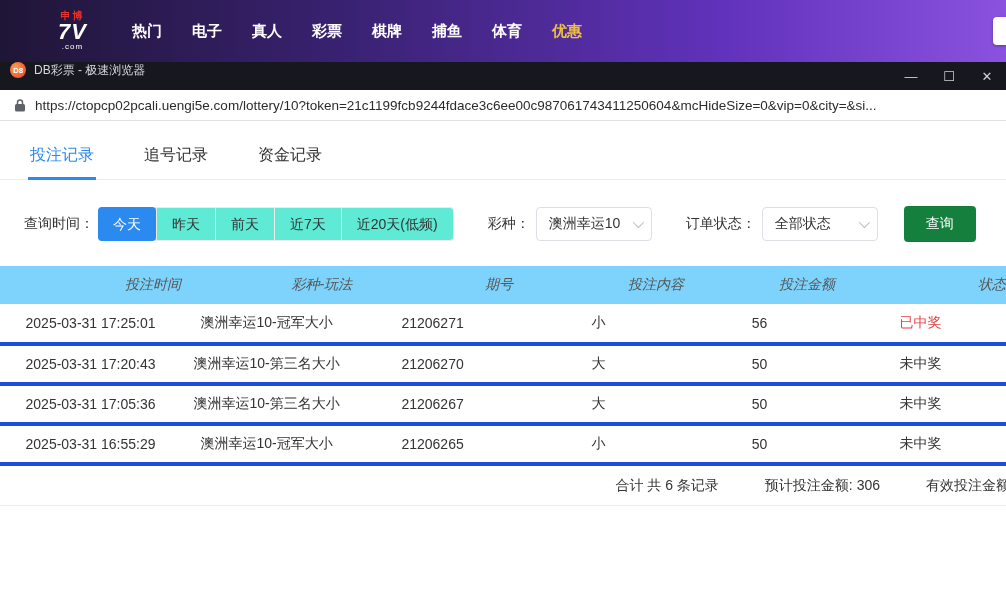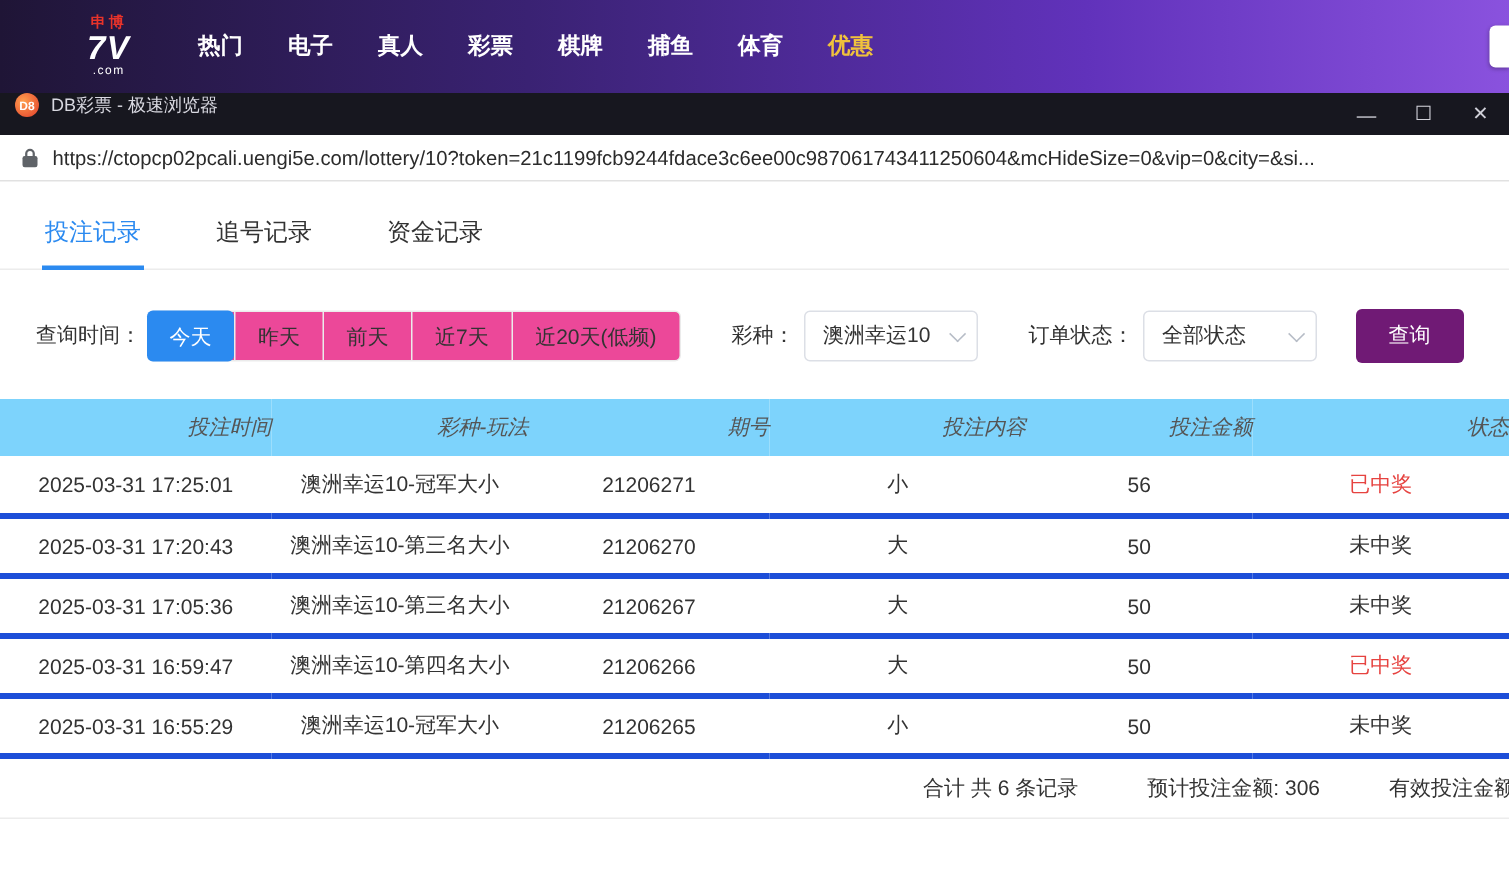--- a/index.html
+++ b/index.html
@@ -36,30 +36,30 @@
 
   
   .tabs { display: flex; gap: 46px; padding: 0 28px; border-bottom: 1px solid #ececec; margin-top: 12px; }
   .tab { font-size: 16px; color: #333; padding: 12px 2px 13px; cursor: pointer; position: relative; }
   .tab.active { color: #2b8af0; }
   .tab.active::after { content: ''; position: absolute; left: 0; right: 0; bottom: -1px; height: 3px; background: #2b8af0; }
 
   
   .filters { display: flex; align-items: center; padding: 0 24px; margin-top: 26px; font-size: 14px; color: #333; }
   .filter-label { white-space: nowrap; }
-  .time-group { display: flex; align-items: center; border: 1px solid #ebebeb; border-radius: 4px; height: 34px; margin-left: 4px; background:#ec4899; }
+  .time-group { display: flex; align-items: center; border: 1px solid #ebebeb; border-radius: 4px; height: 34px; margin-left: 4px; background:#5eead4; }
   .time-opt { padding: 0 15px; line-height: 32px; color: #333; cursor: pointer; border-left: 1px solid #ebebeb; white-space: nowrap; }
   .time-opt:first-child { border-left: none; }
   .time-opt.active { background: #2b8af0; color: #fff; border-radius: 4px; line-height: 34px; margin: -1px 0 -1px -1px; }
   .sep34 { width: 34px; flex: none; }
   .select-box { display: flex; align-items: center; justify-content: space-between; border: 1px solid #dcdfe6; border-radius: 4px;
                 height: 34px; padding: 0 10px 0 12px; min-width: 116px; margin-left: 6px; color: #333; cursor: pointer; background: #fff; }
   .chev { width: 8px; height: 8px; border-right: 1.5px solid #b6bcc6; border-bottom: 1.5px solid #b6bcc6;
           transform: rotate(45deg) translateY(-2px); margin-left: 12px; flex: none; }
-  .query-btn { background: #701a75; color: #fff; border: none; border-radius: 4px; height: 36px; width: 72px;
+  .query-btn { background: #15803d; color: #fff; border: none; border-radius: 4px; height: 36px; width: 72px;
                font-size: 14px; margin-left: 26px; cursor: pointer; font-family: inherit; }
 
   
   table.records { width: 100%; margin-top: 24px; border-collapse: collapse; table-layout: fixed; }
   table.records th { background: #7dd3fc; height: 38px; font-weight: normal; font-size: 14px; color: #555; text-align: right; font-style: italic; }
   table.records td { height: 40px; text-align: center; font-size: 14px; color: #333; border-bottom: 4px solid #1d4ed8; }
 
   
   .summary { display: flex; justify-content: flex-end; align-items: center; height: 40px; gap: 46px;
              font-size: 14px; color: #333; border-bottom: 1px solid #ececec; }
@@ -175,28 +175,20 @@
     </tr>
     <tr>
       <td>2025-03-31 17:05:36</td>
       <td>澳洲幸运10-第三名大小</td>
       <td>21206267</td>
       <td>大</td>
       <td>50</td>
       <td>未中奖</td>
     </tr>
     <tr>
-      <td>2025-03-31 16:59:47</td>
-      <td>澳洲幸运10-第四名大小</td>
-      <td>21206266</td>
-      <td>大</td>
-      <td>50</td>
-      <td style="color: rgb(230, 67, 64);">已中奖</td>
-    </tr>
-    <tr>
       <td>2025-03-31 16:55:29</td>
       <td>澳洲幸运10-冠军大小</td>
       <td>21206265</td>
       <td>小</td>
       <td>50</td>
       <td>未中奖</td>
     </tr>
   </tbody>
 </table>
 

